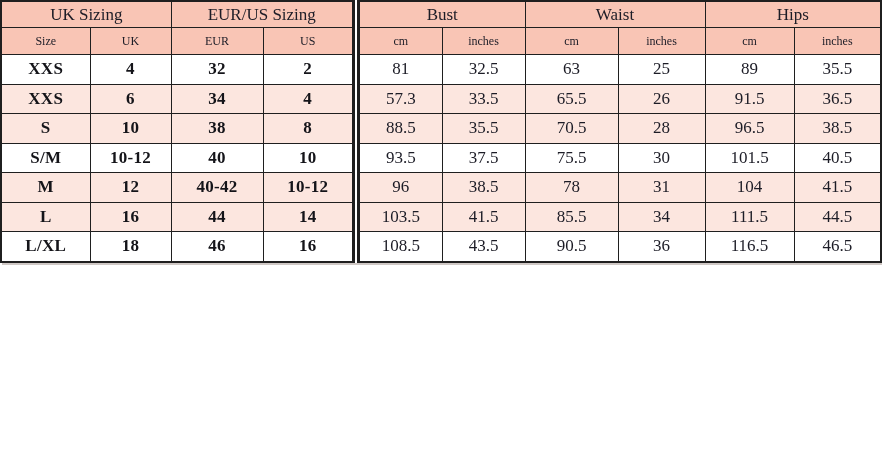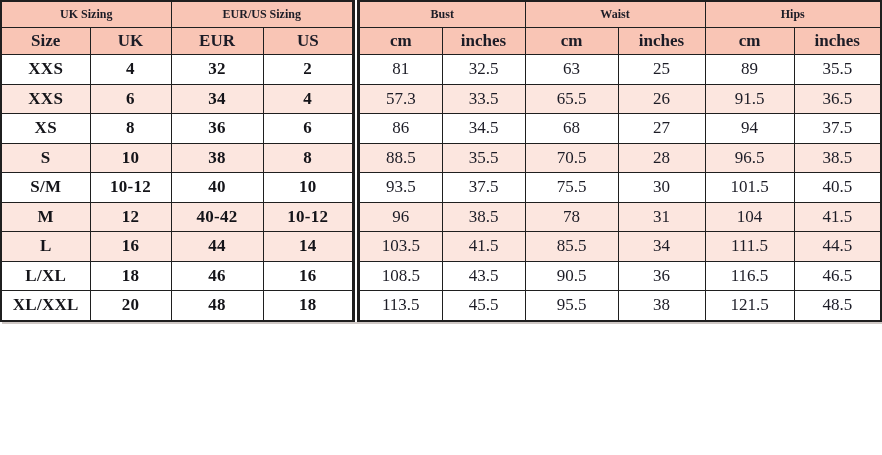--- a/index.html
+++ b/index.html
@@ -34,29 +34,29 @@
     vertical-align: middle;
     padding: 0;
     overflow: hidden;
     white-space: nowrap;
   }
   table.size-chart {
     border: 2px solid var(--border);
   }
   th.group-th {
     background: var(--header-bg);
-    font-weight: bold;
-    font-size: 12px;
+    font-weight: normal;
+    font-size: 17px;
     color: var(--text);
     height: 25px;
   }
   th.sub-th {
     background: var(--header-bg);
-    font-weight: bold;
-    font-size: 17px;
+    font-weight: normal;
+    font-size: 12px;
     color: var(--text);
     height: 26px;
   }
   td {
     font-size: 17px;
     color: var(--text);
     height: 28.5px;
     background: var(--row-bg);
   }
   td.size-val {
@@ -126,32 +126,20 @@
         <td class="size-val">6</td>
         <td class="size-val">34</td>
         <td class="size-val">4</td>
         <td class="measure-val sep-left">57.3</td>
         <td class="measure-val">33.5</td>
         <td class="measure-val">65.5</td>
         <td class="measure-val">26</td>
         <td class="measure-val">91.5</td>
         <td class="measure-val">36.5</td>
       </tr>
-      <tr>
-        <td class="size-val">XS</td>
-        <td class="size-val">8</td>
-        <td class="size-val">36</td>
-        <td class="size-val">6</td>
-        <td class="measure-val sep-left">86</td>
-        <td class="measure-val">34.5</td>
-        <td class="measure-val">68</td>
-        <td class="measure-val">27</td>
-        <td class="measure-val">94</td>
-        <td class="measure-val">37.5</td>
-      </tr>
       <tr class="alt">
         <td class="size-val">S</td>
         <td class="size-val">10</td>
         <td class="size-val">38</td>
         <td class="size-val">8</td>
         <td class="measure-val sep-left">88.5</td>
         <td class="measure-val">35.5</td>
         <td class="measure-val">70.5</td>
         <td class="measure-val">28</td>
         <td class="measure-val">96.5</td>
@@ -198,26 +186,14 @@
         <td class="size-val">18</td>
         <td class="size-val">46</td>
         <td class="size-val">16</td>
         <td class="measure-val sep-left">108.5</td>
         <td class="measure-val">43.5</td>
         <td class="measure-val">90.5</td>
         <td class="measure-val">36</td>
         <td class="measure-val">116.5</td>
         <td class="measure-val">46.5</td>
       </tr>
-      <tr>
-        <td class="size-val">XL/XXL</td>
-        <td class="size-val">20</td>
-        <td class="size-val">48</td>
-        <td class="size-val">18</td>
-        <td class="measure-val sep-left">113.5</td>
-        <td class="measure-val">45.5</td>
-        <td class="measure-val">95.5</td>
-        <td class="measure-val">38</td>
-        <td class="measure-val">121.5</td>
-        <td class="measure-val">48.5</td>
-      </tr>
     </tbody>
 </table>
 
 </body></html>

